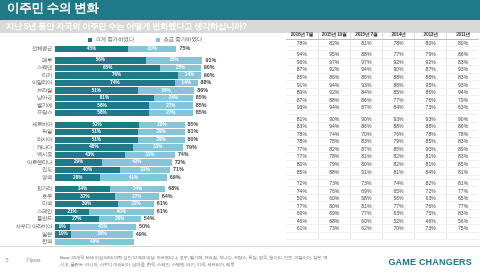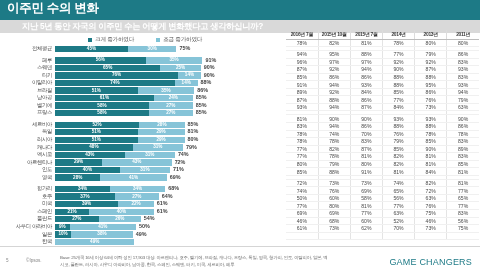--- a/index.html
+++ b/index.html
@@ -22,21 +22,21 @@
     color:#ffffff; font-size:12.5px; font-weight:bold;
     padding-left:7px; letter-spacing:-0.3px; white-space:nowrap;
   }
   .sub-bar{
     position:absolute; left:0; top:20px; width:480px; height:13px;
     background:#d9d9d9;
     display:flex; align-items:center;
   }
   .sub-bar .subtitle{
     color:#ffffff; font-size:8.3px; font-weight:bold;
-    padding-left:22px; letter-spacing:-0.3px; white-space:nowrap;
+    padding-left:6px; letter-spacing:-0.3px; white-space:nowrap;
   }
 
   
   .legend{
     position:absolute; left:88px; top:36px;
     display:flex; gap:22px; align-items:center;
   }
   .legend-item{ display:flex; align-items:center; gap:3px; }
   .swatch{ width:4px; height:4px; display:inline-block; }
   .sw-major{ background:#1d7a86; }
@@ -111,21 +111,21 @@
     position:absolute; left:26px; top:11px;
     font-size:4.6px; color:#8a8a8a; white-space:nowrap;
   }
   .base-note{
     position:absolute; left:60px; top:8px;
     font-size:4.4px; color:#6b6b6b; line-height:1.55;
     width:270px; letter-spacing:-0.2px;
   }
   .gc-logo{
     position:absolute; right:8px; top:10px;
-    font-size:9px; font-weight:normal; color:#1d7a86;
+    font-size:9px; font-weight:bold; color:#1d7a86;
     letter-spacing:0.2px; white-space:nowrap;
   }
 </style>
 </head>
 <body>
 
 <div class="page">
 
   <div class="title-bar">
     <div class="title">이주민 수의 변화</div>

